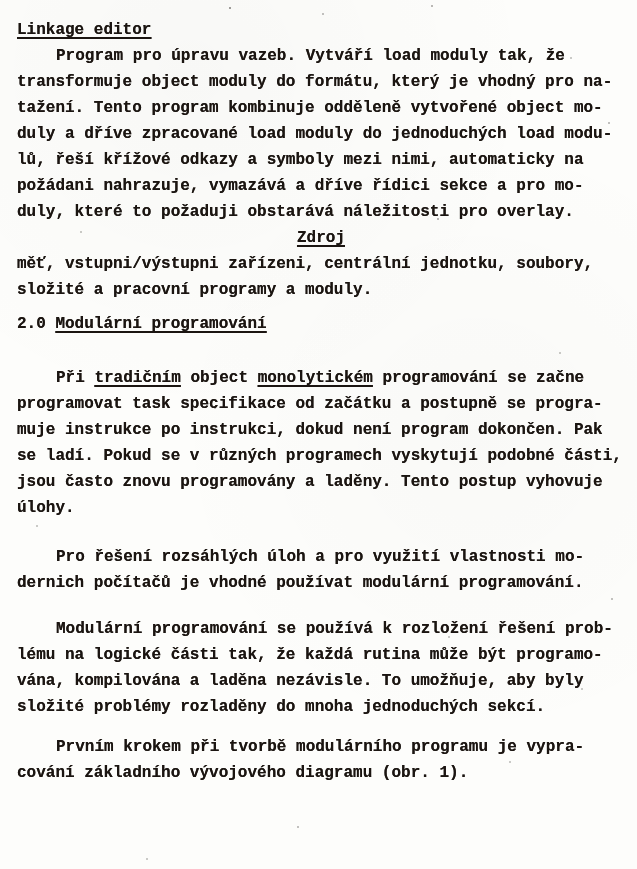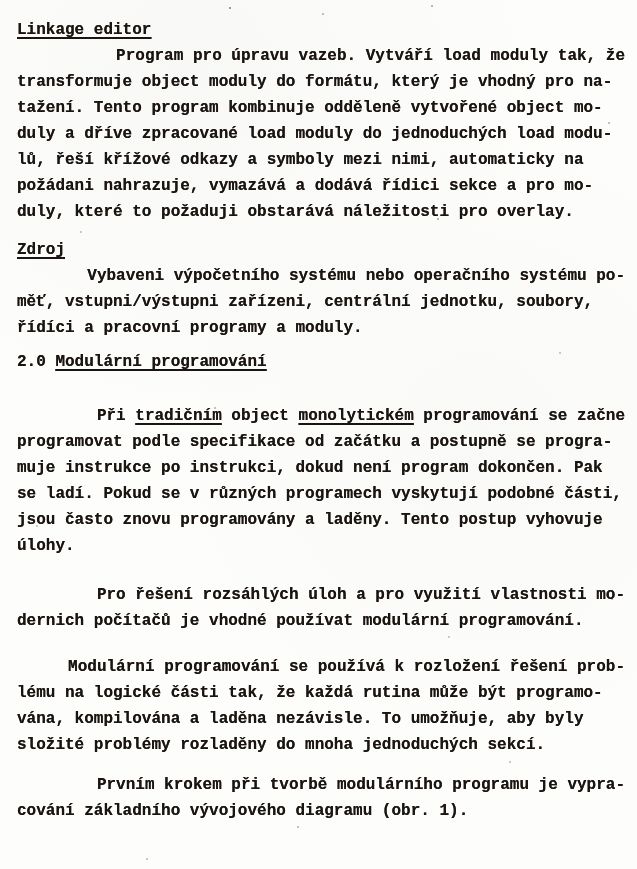--- a/index.html
+++ b/index.html
@@ -27,28 +27,27 @@
     background:
       radial-gradient(circle at 30% 10%, rgba(0,0,0,0.018), transparent 45%),
       radial-gradient(circle at 75% 60%, rgba(0,0,0,0.015), transparent 50%),
       #fdfdfb;
   }
   .line {
     white-space: pre;
   }
   .ind {
     padding-left: 39px;
-    text-align: right;
   }
   .u {
     text-decoration: underline;
     text-decoration-thickness: 1.8px;
     text-underline-offset: 3px;
   }
-  .h2-row { margin-top: 12px; }
+  .h2-row { margin-top: 0; text-align: center; }
   .h3-row { margin-top: 8px; margin-bottom: 28px; }
   .p4 { margin-top: 23px; }
   .p5 { margin-top: 20px; }
   .p6 { margin-top: 14px; }
   .speckles {
     position: absolute;
     left: 0; top: 0;
     width: 2px; height: 2px;
     border-radius: 50%;
     background: transparent;
@@ -77,33 +76,32 @@
 <div class="page">
   <div class="speckles"></div>
 
   <div class="line"><span class="u">Linkage editor</span></div>
 
   <div class="line ind">Program pro úpravu vazeb. Vytváří load moduly tak, že</div>
   <div class="line">transformuje object moduly do formátu, který je vhodný pro na-</div>
   <div class="line">tažení. Tento program kombinuje odděleně vytvořené object mo-</div>
   <div class="line">duly a dříve zpracované load moduly do jednoduchých load modu-</div>
   <div class="line">lů, řeší křížové odkazy a symboly mezi nimi, automaticky na</div>
-  <div class="line">požádani nahrazuje, vymazává a dodává řídici sekce a pro mo-</div>
+  <div class="line">požádani nahrazuje, vymazává a dříve řídici sekce a pro mo-</div>
   <div class="line">duly, které to požaduji obstarává náležitosti pro overlay.</div>
 
   <div class="line h2-row"><span class="u">Zdroj</span></div>
 
-  <div class="line ind">Vybaveni výpočetního systému nebo operačního systému po-</div>
   <div class="line">měť, vstupni/výstupni zařízeni, centrální jednotku, soubory,</div>
-  <div class="line">řídíci a pracovní programy a moduly.</div>
+  <div class="line">složité a pracovní programy a moduly.</div>
 
   <div class="line h3-row"><span>2.0 </span><span class="u">Modulární programování</span></div>
 
   <div class="line ind"><span>Při </span><span class="u">tradičním</span><span> object </span><span class="u">monolytickém</span><span> programování se začne</span></div>
-  <div class="line">programovat podle specifikace od začátku a postupně se progra-</div>
+  <div class="line">programovat task specifikace od začátku a postupně se progra-</div>
   <div class="line">muje instrukce po instrukci, dokud není program dokončen. Pak</div>
   <div class="line">se ladí. Pokud se v různých programech vyskytují podobné části,</div>
   <div class="line">jsou často znovu programovány a laděny. Tento postup vyhovuje</div>
   <div class="line">úlohy.</div>
 
   <div class="line ind p4">Pro řešení rozsáhlých úloh a pro využití vlastnosti mo-</div>
   <div class="line">dernich počítačů je vhodné používat modulární programování.</div>
 
   <div class="line ind p5">Modulární programování se používá k rozložení řešení prob-</div>
   <div class="line">lému na logické části tak, že každá rutina může být programo-</div>

